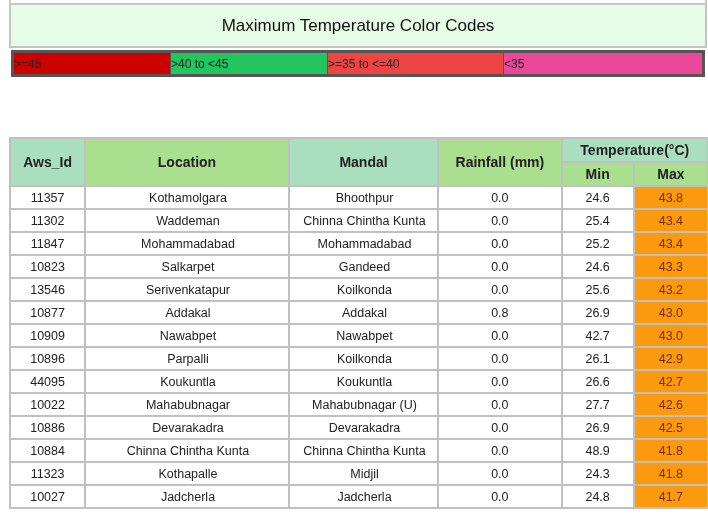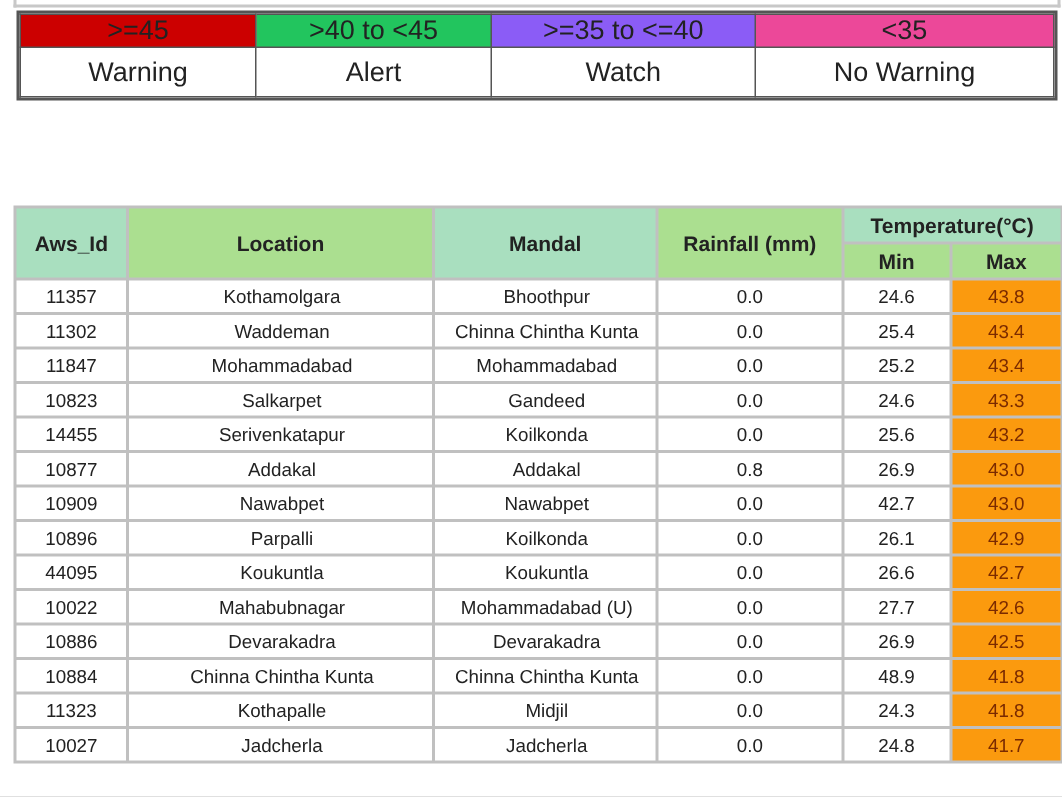--- a/index.html
+++ b/index.html
@@ -3,57 +3,52 @@
 <meta charset="utf-8">
 <style>
   html,body{margin:0;padding:0;}
   body{width:708px;height:531px;overflow:hidden;background:#ffffff;font-family:"Liberation Sans",sans-serif;position:relative;}
   .frame{position:absolute;left:9px;top:0;width:698px;}
   .topstrip{height:5px;border:2px solid #c8c8c8;border-top:none;background:#fff;box-sizing:border-box;}
   .title{height:42px;background:#e8e4d8;border:2px solid #c4c4c4;border-top:none;box-sizing:border-box;display:flex;align-items:center;justify-content:center;color:#1f7a8c;font-size:13px;font-weight:bold;}
   .codes-title{height:43px;background:#e6fce6;border:2px solid #c4c4c4;border-top:none;box-sizing:border-box;display:flex;align-items:center;justify-content:center;color:#111;font-size:17px;}
   .legend{margin-top:2px;border:2px solid #555;box-sizing:border-box;width:694px;margin-left:2px;}
   .legend table{border-collapse:collapse;width:100%;table-layout:fixed;}
-  .legend td{text-align:center;border:1px solid #555;font-size:18px;padding:0;}
+  .legend td{text-align:left;border:1px solid #555;font-size:12px;padding:0;}
   .legend .band td{height:21px;color:#222;}
   .legend .lbl td{height:32px;background:#fff;color:#222;}
   table.data{position:absolute;left:9px;top:137px;border-collapse:separate;border-spacing:2px;background:#c0c0c0;width:700px;table-layout:fixed;}
   table.data th{font-size:14px;font-weight:bold;color:#222;padding:0;}
   table.data td{background:#fff;font-size:12.5px;color:#222;height:21px;padding:0;}
   .mint{background:#a9dfbf;}
   .lgreen{background:#abdf90;}
   .c{text-align:center;}
   .l{text-align:center;padding-left:2px !important;}
   td.maxc{background:#fb9a0e !important;color:#7a2a00 !important;}
 </style>
 </head>
 <body>
 
 <div class="frame">
   <div class="topstrip"></div>
+  <div class="codes-title">Maximum Temperature Color Codes</div>
   <div class="legend">
     <table>
       <colgroup>
           <col style="width:157px">
           <col style="width:157px">
           <col style="width:176px">
           <col>
         </colgroup>
       <tbody>
           <tr class="band">
         <td style="background:#cc0000">&gt;=45</td>
         <td style="background:#22c55e">&gt;40 to &lt;45</td>
-        <td style="background:#8b5cf6">&gt;=35 to &lt;=40</td>
+        <td style="background:#ef4444">&gt;=35 to &lt;=40</td>
         <td style="background:#ec4899">&lt;35</td>
-      </tr>
-      <tr class="lbl">
-        <td>Warning</td>
-        <td>Alert</td>
-        <td>Watch</td>
-        <td>No Warning</td>
       </tr>
     </tbody>
       </table>
   </div>
 </div>
 
 <table class="data">
   <colgroup>
     <col style="width:73px">
       <col style="width:201px">
@@ -102,21 +97,21 @@
       </tr>
       <tr>
         <td class="c">10823</td>
         <td class="l">Salkarpet</td>
         <td class="l">Gandeed</td>
         <td class="c">0.0</td>
         <td class="c">24.6</td>
         <td class="c maxc">43.3</td>
       </tr>
       <tr>
-        <td class="c">14455</td>
+        <td class="c">13546</td>
         <td class="l">Serivenkatapur</td>
         <td class="l">Koilkonda</td>
         <td class="c">0.0</td>
         <td class="c">25.6</td>
         <td class="c maxc">43.2</td>
       </tr>
       <tr>
         <td class="c">10877</td>
         <td class="l">Addakal</td>
         <td class="l">Addakal</td>
@@ -144,21 +139,21 @@
         <td class="c">44095</td>
         <td class="l">Koukuntla</td>
         <td class="l">Koukuntla</td>
         <td class="c">0.0</td>
         <td class="c">26.6</td>
         <td class="c maxc">42.7</td>
       </tr>
       <tr>
         <td class="c">10022</td>
         <td class="l">Mahabubnagar</td>
-        <td class="l">Mohammadabad (U)</td>
+        <td class="l">Mahabubnagar (U)</td>
         <td class="c">0.0</td>
         <td class="c">27.7</td>
         <td class="c maxc">42.6</td>
       </tr>
       <tr>
         <td class="c">10886</td>
         <td class="l">Devarakadra</td>
         <td class="l">Devarakadra</td>
         <td class="c">0.0</td>
         <td class="c">26.9</td>

